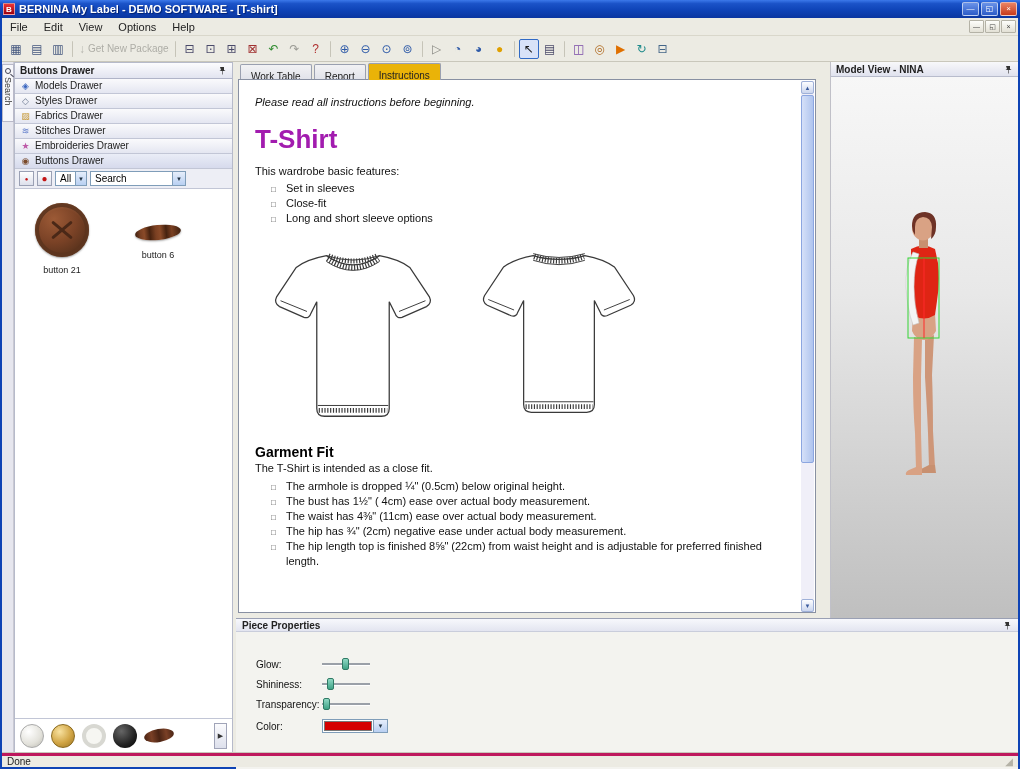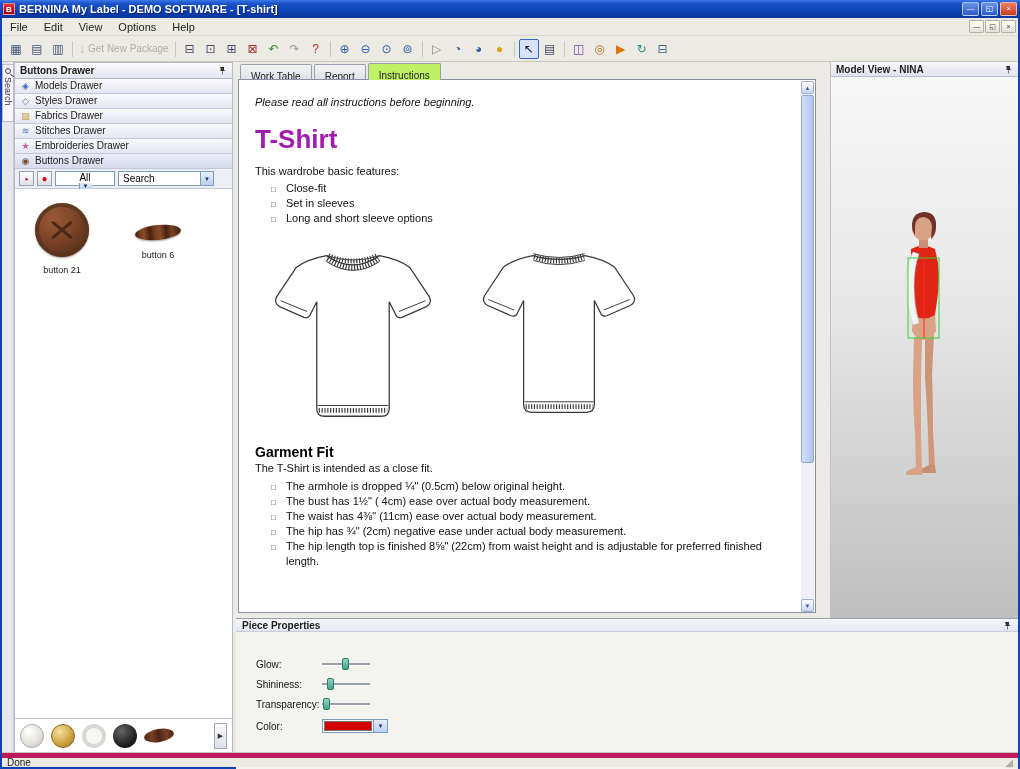--- a/index.html
+++ b/index.html
@@ -56,21 +56,21 @@
   .drawer-label{line-height:1;}
   .filter-row{height:20px;display:flex;align-items:center;gap:3px;padding:0 4px;background:#EDEEF5;border-bottom:1px solid #C2C6D6;}
   .mini-btn{width:15px;height:15px;border:1px solid #9AA0B4;background:linear-gradient(#FFF,#DDE0EC);
     display:flex;align-items:center;justify-content:center;}
   .dot{color:#C41414;font-size:6px;line-height:1;}
   .ball{color:#C41414;font-size:10px;line-height:1;}
   .combo{display:flex;align-items:center;border:1px solid #7F9DB9;background:#fff;height:15px;font-size:10px;}
   .combo .val{padding:0 4px;flex:1;white-space:nowrap;}
   .combo .drop{width:13px;height:100%;background:linear-gradient(#E6EEFB,#B9D0F2);border-left:1px solid #7F9DB9;
     display:flex;align-items:center;justify-content:center;font-size:6px;color:#234;}
-  .combo.all{width:60px;flex-direction:column;}
+  .combo.all{width:32px;}
   .combo.search{width:96px;}
   .thumbs-area{flex:1;background:#fff;display:flex;align-items:flex-start;gap:22px;padding:12px 10px;}
   .thumb-cell{width:74px;text-align:center;font-size:9px;color:#222;}
   .btn21{width:54px;height:54px;border-radius:50%;margin:2px auto 8px;position:relative;
     background:radial-gradient(circle at 35% 30%,#9C5A36 0%,#7A4226 45%,#54301B 80%,#3E2212 100%);
     box-shadow:inset 0 0 0 4px rgba(92,52,30,.9),inset 0 2px 4px rgba(255,220,180,.35),0 1px 2px rgba(0,0,0,.4);}
   .btn21::before,.btn21::after{content:"";position:absolute;left:50%;top:50%;width:26px;height:3px;
     background:#4A2817;border-radius:2px;}
   .btn21::before{transform:translate(-50%,-50%) rotate(40deg);}
   .btn21::after{transform:translate(-50%,-50%) rotate(-40deg);}
@@ -84,21 +84,21 @@
   .strip-thumb.ring{background:#F6F6F2;border:4px solid #D8D8D2;}
   .strip-thumb.black{background:radial-gradient(circle at 35% 30%,#666,#222 60%,#000);}
   .strip-thumb.toggle{width:30px;height:13px;border-radius:50%/50%;transform:rotate(-10deg);
     background:linear-gradient(90deg,#4A2414,#7A4026 25%,#4A2414 50%,#7A4026 75%,#4A2414);}
   .strip-arrow{margin-left:auto;width:13px;height:26px;border:1px solid #A0A4B8;
     background:linear-gradient(#FBFBFD,#DDE0EC);display:flex;align-items:center;justify-content:center;font-size:7px;color:#333;}
   
   .tabsrow{position:absolute;left:240px;top:62px;height:17px;display:flex;gap:2px;}
   .tab{font-size:10px;padding:6px 10px 2px;border:1px solid #9AA0B0;border-bottom:none;border-radius:2px 2px 0 0;
     background:linear-gradient(#F2F2F4,#DFE1E9);position:relative;top:2px;color:#222;}
-  .tab.active{background:#bef264;top:1px;z-index:2;}
+  .tab.active{background:#eab308;top:1px;z-index:2;}
   .content{position:absolute;left:238px;top:79px;width:578px;height:534px;background:#fff;
     border:1px solid #8890A2;padding:12px 40px 12px 16px;overflow:hidden;}
   .intro{font-style:italic;font-size:11px;margin:4px 0 16px;color:#111;}
   .h1{font-size:26px;font-weight:bold;margin:0 0 10px;color:#a21caf;}
   .lead{font-size:11px;margin:0 0 4px;color:#111;}
   ul.plain{list-style:none;margin:0 0 6px;padding:0 0 0 16px;}
   ul.plain li{font-size:11px;line-height:15px;position:relative;padding-left:15px;color:#111;}
   ul.plain li::before{content:"□";position:absolute;left:0;top:1px;font-size:8px;color:#444;}
   .drawings{display:flex;gap:30px;margin:14px 0 16px 8px;align-items:flex-start;}
   .h2{font-size:14px;font-weight:bold;margin:8px 0 2px;color:#000;}
@@ -123,21 +123,21 @@
   .prow{display:flex;align-items:center;height:20px;}
   .plabel{width:66px;font-size:10px;color:#111;}
   .slider{position:relative;width:48px;height:14px;}
   .track{position:absolute;left:0;right:0;top:6px;height:2px;background:#9AA0A8;box-shadow:0 1px 0 #fff;}
   .thumb{position:absolute;top:1px;width:7px;height:12px;border:1px solid #2E7A64;border-radius:2px;
     background:linear-gradient(#8FD8C4,#3FA386);}
   .color-combo{display:flex;width:66px;height:14px;border:1px solid #7F9DB9;background:#fff;}
   .swatch{flex:1;margin:1px;border:1px solid #777;}
   
   .statusbar{position:absolute;left:2px;bottom:2px;width:1016px;height:14px;background:#ECEBE3;
-    border-top:5px solid #be185d;box-shadow:0 -1px 0 #C9C7BB;display:flex;align-items:center;font-size:10px;color:#222;padding:0 5px;}
+    border-top:3px solid #be185d;box-shadow:0 -1px 0 #C9C7BB;display:flex;align-items:center;font-size:10px;color:#222;padding:0 5px;}
   .grip{margin-left:auto;color:#B4B2A6;font-size:10px;line-height:1;}
   svg .ln{stroke:#3A3A3A;fill:none;}
 </style>
 </head>
 <body>
 
 <div class="window">
 
   <div class="titlebar">
     <div class="appicon">B</div>
@@ -441,22 +441,22 @@
 
       <span class="tab active">Instructions</span>
     </div>
 
   <div class="content">
     <div class="intro">Please read all instructions before beginning.</div>
     <div class="h1">T-Shirt</div>
     <div class="lead">This wardrobe basic features:</div>
     <ul class="plain">
 
-    <li>Close-fit</li>
-        <li>Set in sleeves</li>
+    <li>Set in sleeves</li>
+        <li>Close-fit</li>
         <li>Long and short sleeve options</li>
       </ul>
 
     <div class="drawings">
       <svg width="180" height="188" viewBox="0 0 180 192">
         <path class="ln" stroke-width="1.3" fill="#fff" d="M63,16 C52,18 40,22 32,28 L12,58 C10,62 11,66 15,68 L40,79 C43,80 46,79 47,75 L53,63 L53,172 C53,177 56,180 61,180 L119,180 C124,180 127,177 127,172 L127,63 L133,75 C134,79 137,80 140,79 L165,68 C169,66 170,62 168,58 L148,28 C140,22 128,18 117,16 Q90,35 63,16 Z"></path>
         <path class="ln" stroke-width="5" stroke-dasharray="1.2 1.7" d="M65,16 Q90,27 115,16"></path>
         <path class="ln" stroke-width="6" stroke-dasharray="1.2 1.7" d="M64,19 Q90,37 116,19"></path>
         <path class="ln" stroke-width="1" d="M63,16 Q90,25 117,16"></path>
         <path class="ln" stroke-width="1" d="M63,22 Q90,40 117,22"></path>

